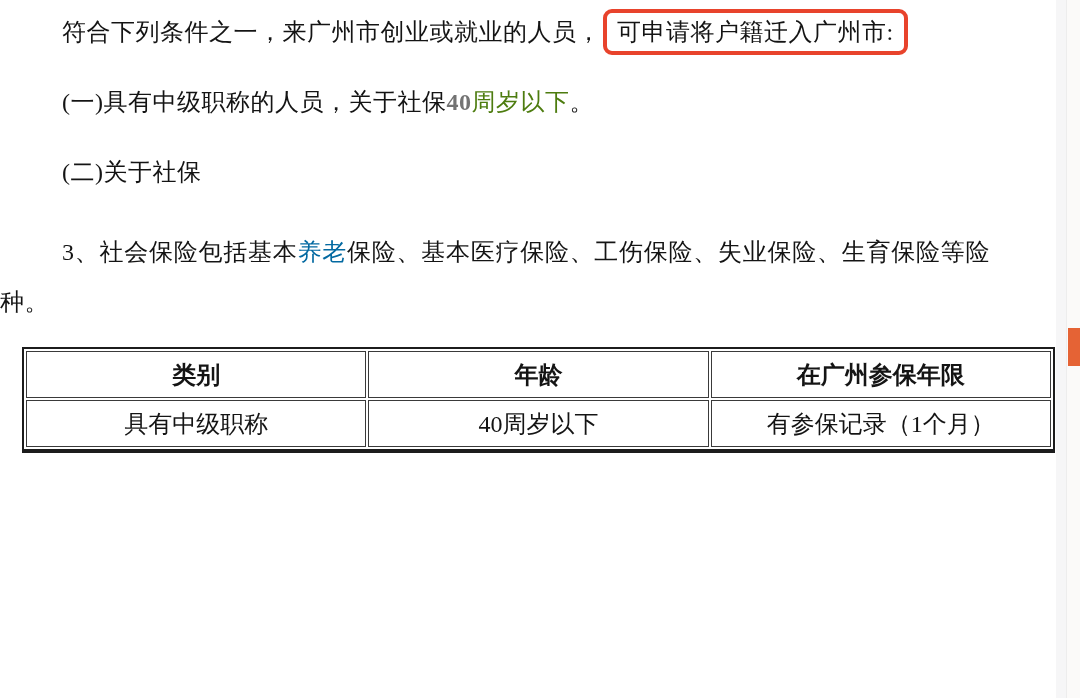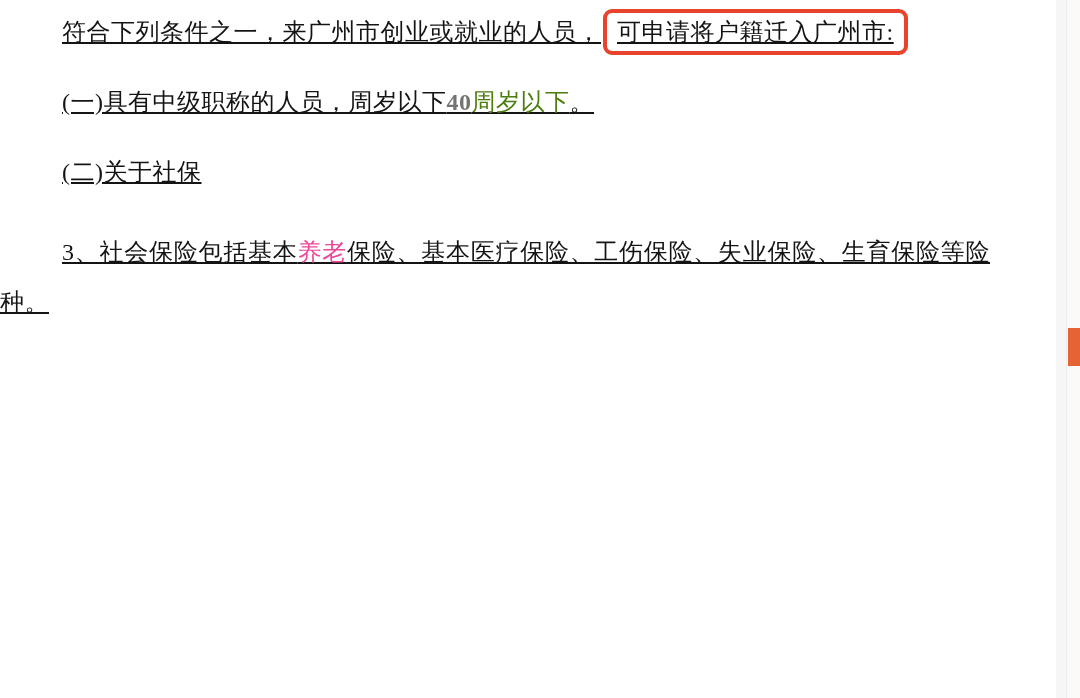--- a/index.html
+++ b/index.html
@@ -16,33 +16,32 @@
     left: 0; top: 7px;
     width: 990px;
     text-align: justify;
   }
   p.para {
     margin: 0 0 20px 0;
     font-size: 24px;
     line-height: 50px;
     text-indent: 62px;
     letter-spacing: 0.5px;
-    text-decoration: underline;
   }
   p.para.gap-large { margin-bottom: 30px; }
   .redbox {
     border: 4px solid #e8432c;
     border-radius: 9px;
     padding: 6px 10px;
     margin-left: 2px;
     white-space: nowrap;
   }
   .em-num { color: #737373; font-weight: bold; }
   .em-red { color: #4d7c0f; }
-  .link-blue { color: #ec4899; text-decoration: none; cursor: pointer; }
+  .link-blue { color: #0369a1; text-decoration: none; cursor: pointer; }
   table.info-table {
     margin-left: 22px;
     width: 1033px;
     border: 2px solid #1c1c1c;
     border-bottom-width: 4px;
     border-collapse: separate;
     border-spacing: 2px;
     background: #ffffff;
     table-layout: fixed;
   }
@@ -75,28 +74,42 @@
     background: #e56335;
   }
 </style>
 </head>
 <body>
 
 <div class="content">
 
   <p class="para"><span>符合下列条件之一，来广州市创业或就业的人员，</span><span class="redbox"><span>可申请将户籍迁入广州市:</span></span></p>
 
-  <p class="para"><span>(一)具有中级职称的人员，周岁以下</span><span class="em-num">40</span><span class="em-red">周岁以下</span><span>。</span></p>
+  <p class="para"><span>(一)具有中级职称的人员，关于社保</span><span class="em-num">40</span><span class="em-red">周岁以下</span><span>。</span></p>
 
   <p class="para gap-large">(二)关于社保</p>
 
 
 
   <p class="para"><span>3、社会保险包括基本</span><a class="link-blue">养老</a><span>保险、基本医疗保险、工伤保险、失业保险、生育保险等险种。</span></p>
 
+  <table class="info-table">
+    <tbody>
+        <tr>
+      <th>类别</th>
+      <th>年龄</th>
+      <th>在广州参保年限</th>
+    </tr>
+    <tr>
+      <td>具有中级职称</td>
+      <td>40周岁以下</td>
+      <td>有参保记录（1个月）</td>
+    </tr>
+  </tbody>
+    </table>
 
 </div>
 
 <div class="side-strip"></div>
 
 <div class="scrollbar-track">
   <div class="scrollbar-thumb"></div>
 </div>
 
 </body></html>

